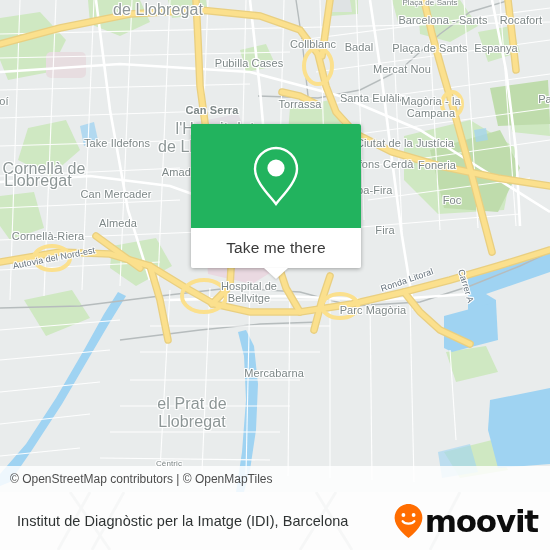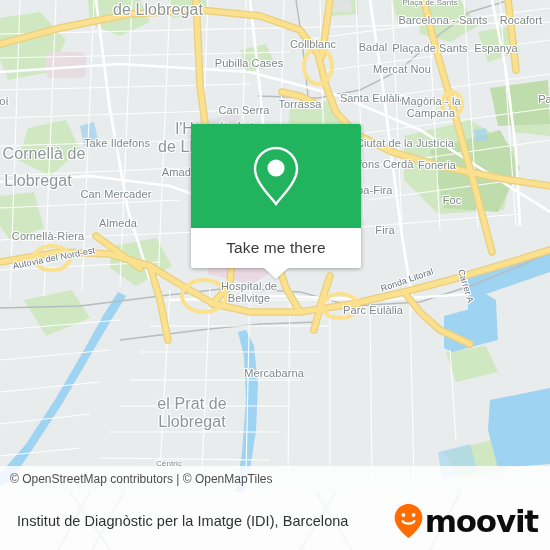--- a/index.html
+++ b/index.html
@@ -336,51 +336,51 @@
         </g>
       </g>
     </svg>
 
     <div id="map-labels">
         <div class="lbl big" style="left: 158px; top: 10px;">de Llobregat</div>
         <div class="lbl small" style="left: 430px; top: 2px;">Plaça de Sants</div>
         <div class="lbl mid" style="left: 443px; top: 20px;">Barcelona - Sants</div>
         <div class="lbl mid" style="left: 521px; top: 20px;">Rocafort</div>
         <div class="lbl mid" style="left: 313px; top: 44px;">Collblanc</div>
-        <div class="lbl mid" style="left: 373px; top: 47px;">Badal</div>
+        <div class="lbl mid" style="left: 359px; top: 47px;">Badal</div>
         <div class="lbl mid" style="left: 430px; top: 48px;">Plaça de Sants</div>
         <div class="lbl mid" style="left: 496px; top: 48px;">Espanya</div>
         <div class="lbl mid" style="left: 249px; top: 63px;">Pubilla Cases</div>
         <div class="lbl mid" style="left: 402px; top: 69px;">Mercat Nou</div>
-        <div class="lbl mid" style="left: 244px; top: 110px;">Can Serra</div>
+        <div class="lbl mid" style="left: 212px; top: 110px; font-weight: bold;">Can Serra</div>
         <div class="lbl mid" style="left: 300px; top: 104px;">Torrassa</div>
         <div class="lbl mid" style="left: 373px; top: 98px;">Santa Eulàlia</div>
         <div class="lbl mid" style="left: 431px; top: 101px;">Magòria - la</div>
         <div class="lbl mid" style="left: 431px; top: 113px;">Campana</div>
         <div class="lbl mid" style="left: 545px; top: 99px;">Pa</div>
         <div class="lbl big" style="left: 215px; top: 129px;">l'Hospitalet</div>
         <div class="lbl big" style="left: 203px; top: 147px;">de Llobregat</div>
         <div class="lbl mid" style="left: 4px; top: 101px;">oí</div>
         <div class="lbl mid" style="left: 117px; top: 143px;">Take Ildefons</div>
         <div class="lbl mid" style="left: 405px; top: 143px;">Ciutat de la Justícia</div>
-        <div class="lbl big" style="left: 44px; top: 154px;">Cornellà de</div>
+        <div class="lbl big" style="left: 44px; top: 169px;">Cornellà de</div>
         <div class="lbl big" style="left: 38px; top: 181px;">Llobregat</div>
         <div class="lbl mid" style="left: 377px; top: 164px;">Ildefons Cerdà</div>
         <div class="lbl mid" style="left: 437px; top: 165px;">Foneria</div>
         <div class="lbl mid" style="left: 200px; top: 172px;">Amadeu Torner</div>
         <div class="lbl mid" style="left: 116px; top: 194px;">Can Mercader</div>
         <div class="lbl mid" style="left: 363px; top: 190px;">Europa-Fira</div>
         <div class="lbl mid" style="left: 452px; top: 200px; text-align: center;">Foc</div>
         <div class="lbl mid" style="left: 118px; top: 223px;">Almeda</div>
         <div class="lbl mid" style="left: 385px; top: 230px;">Fira</div>
         <div class="lbl mid" style="left: 48px; top: 236px;">Cornellà-Riera</div>
         <div class="lbl road" style="left: 54px; top: 258px; transform: translate(-50%, -50%) rotate(-11deg);">Autovia del Nord-est</div>
         <div class="lbl mid" style="left: 249px; top: 286px;">Hospital de</div>
         <div class="lbl mid" style="left: 249px; top: 298px;">Bellvitge</div>
-        <div class="lbl mid" style="left: 373px; top: 310px;">Parc Eulàlia</div>
+        <div class="lbl mid" style="left: 373px; top: 310px;">Parc Magòria</div>
         <div class="lbl road" style="left: 407px; top: 280px; transform: translate(-50%, -50%) rotate(-19deg);">Ronda Litoral</div>
         <div class="lbl road" style="left: 466px; top: 286px; transform: translate(-50%, -50%) rotate(73deg);">Carrer A</div>
         <div class="lbl mid" style="left: 274px; top: 373px;">Mercabarna</div>
         <div class="lbl big" style="left: 192px; top: 404px;">el Prat de</div>
         <div class="lbl big" style="left: 192px; top: 422px;">Llobregat</div>
         <div class="lbl small" style="left: 169px; top: 463px;">Cèntric</div>
       </div>
   </div>
 
   <div id="card">

